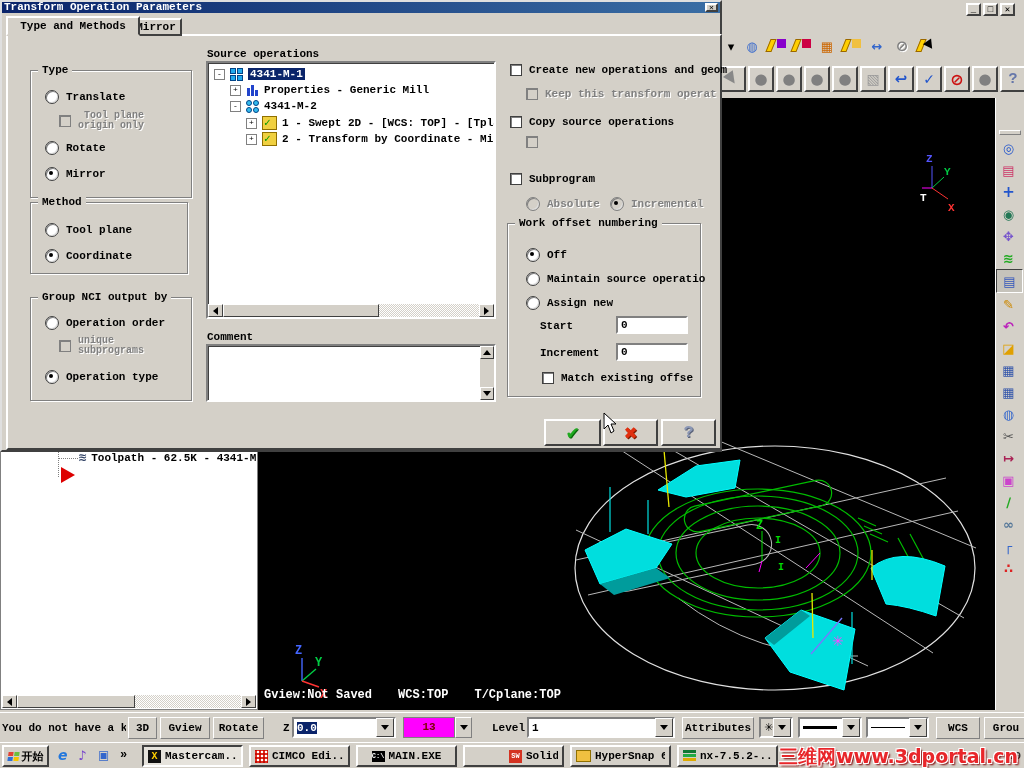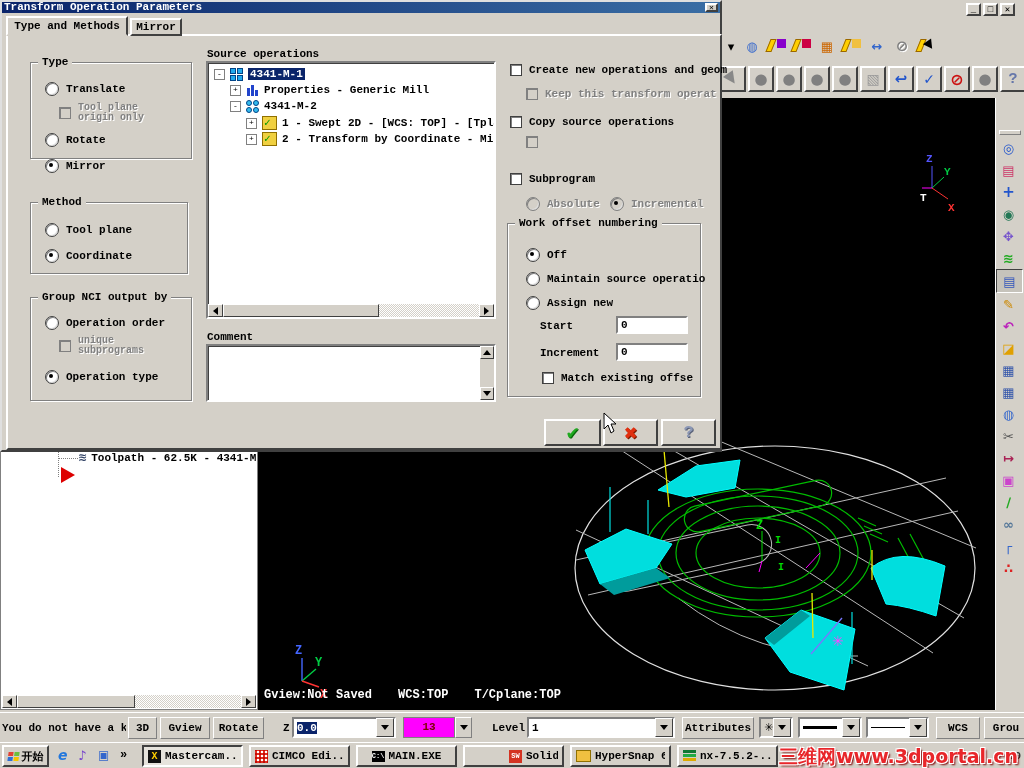--- a/index.html
+++ b/index.html
@@ -234,28 +234,28 @@
 </div>
 
 <div class="abs" style="left:0;top:0;width:722px;height:452px;background:#d4d0c8;border:2px solid;border-color:#dfdfdf #404040 #404040 #dfdfdf;box-sizing:border-box;z-index:5;">
   <div class="abs flex" style="left:0;top:0;right:0;height:11px;background:linear-gradient(90deg,#0a246a,#3a6ea5);overflow:hidden;padding:0 2px;">
     <span style="color:#fff;font-size:11px;line-height:15px;margin-top:-1px;">Transform Operation Parameters</span>
     <div class="btn" style="margin-left:auto;width:13px;height:9px;font-size:8px;">
         <span>✕</span>
       </div>
   </div>
   <div class="abs" style="left:4px;top:32px;width:712px;height:412px;border:2px solid;border-color:#fff #404040 #404040 #fff;"></div>
-  <div class="abs" style="left:4px;top:14px;width:122px;height:20px;background:#d4d0c8;border:2px solid;border-color:#fff #404040 #d4d0c8 #fff;box-sizing:border-box;text-align:center;line-height:16px;z-index:2;">
+  <div class="abs" style="left:4px;top:14px;width:134px;height:20px;background:#d4d0c8;border:2px solid;border-color:#fff #404040 #d4d0c8 #fff;box-sizing:border-box;text-align:center;line-height:16px;z-index:2;">
     <span>Type and Methods</span>
   </div>
   <div class="abs" style="left:128px;top:16px;width:52px;height:18px;background:#d4d0c8;border:2px solid;border-color:#fff #404040 #404040 #fff;box-sizing:border-box;text-align:center;line-height:14px;">
     <span>Mirror</span>
   </div>
 
-  <div class="group" style="left:28px;top:60px;width:162px;height:97px;">
+  <div class="group" style="left:28px;top:68px;width:162px;height:128px;text-align:right;">
     <span class="legend">Type</span>
     <div class="row" style="left:14px;top:19px;font-family:Liberation Mono, monospace;">
         <span class="radio"></span>
         <span>Translate</span>
       </div>
     <div class="row" style="left:28px;top:40px;">
         <span class="check dsb"></span>
       <span class="dis" style="font-size:10px;line-height:10px;">
           <span class="mline">Tool plane</span>
           <span class="mline">origin only</span>

